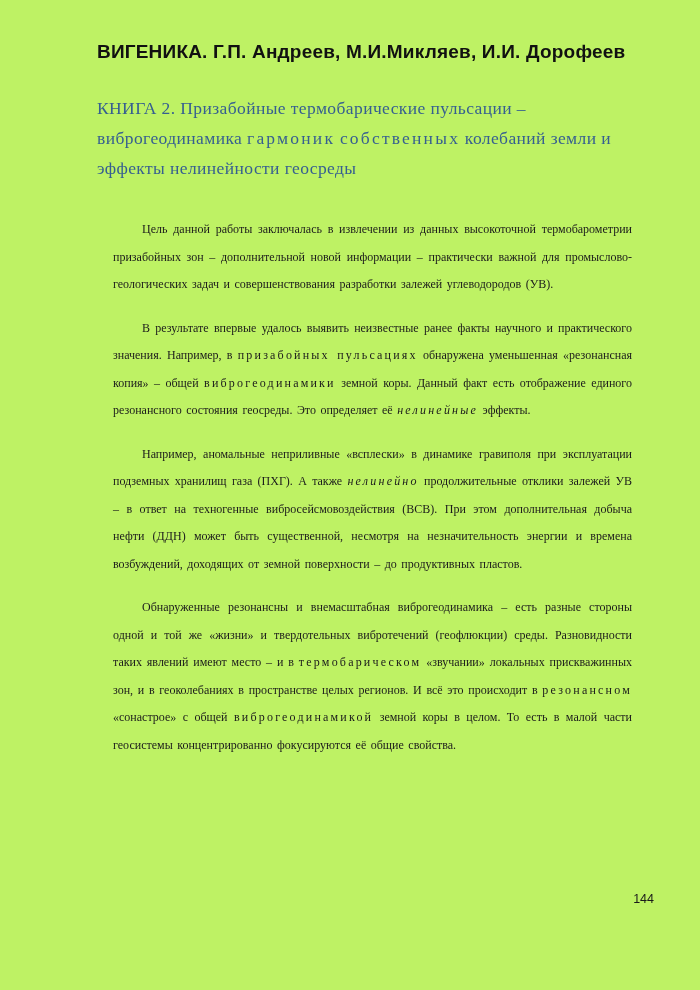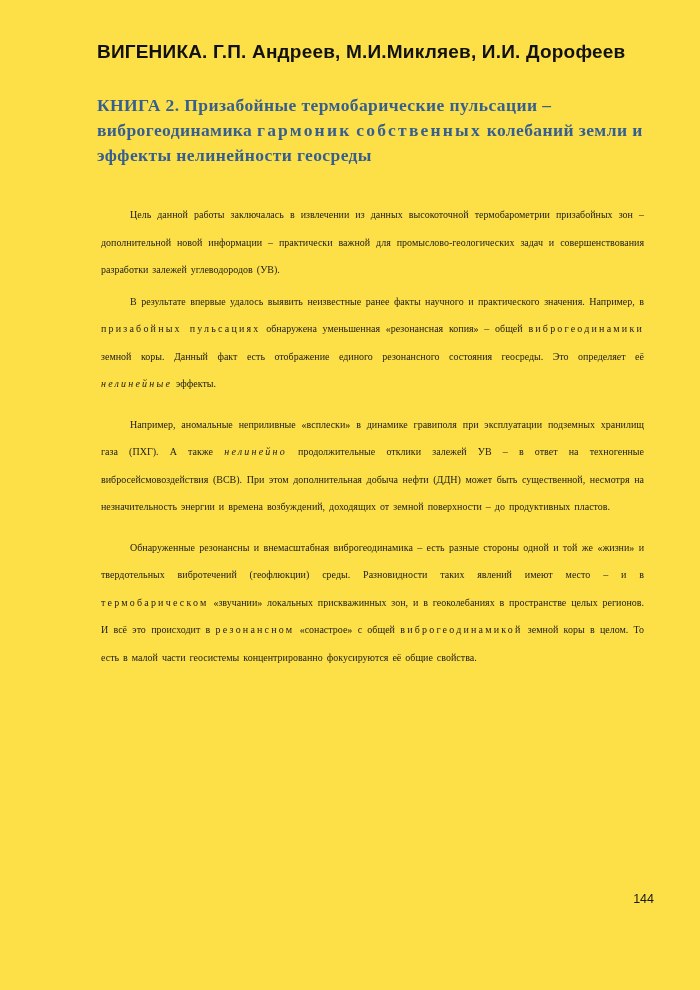--- a/index.html
+++ b/index.html
@@ -1,57 +1,57 @@
 <!DOCTYPE html>
 <html lang="ru" style="--heading_blue: #365f91; --subheading_blue: #4f81bd; --body_text: #1b1b1b;"><head>
 <meta charset="utf-8">
 <style>
   html,body{margin:0;padding:0;background:#ffffff;}
   .page{
     position:relative;
     width:700px;height:990px;
-    background:#fde047;
+    background:#bef264;
     overflow:hidden;
     font-family:"Liberation Serif", serif;
     color:#1b1b1b;
   }
   .content{
     position:absolute;
     left:97px; top:41px; width:551px;
   }
   .doc-title{
     font-family:"Liberation Sans", sans-serif;
     font-weight:bold;
     font-size:19px;
     line-height:22px;
     letter-spacing:.2px;
     color:#111111;
     margin:0 0 30px 0;
     white-space:nowrap;
   }
   .book-heading{
     font-family:"Liberation Serif", serif;
-    font-weight:bold;
+    font-weight:normal;
     font-size:17.5px;
-    line-height:25px;
+    line-height:30px;
     letter-spacing:.4px;
     color:var(--heading_blue,#365f91);
     margin:0 0 33px 0;
   }
   .section-subheading{
     font-family:"Liberation Serif", serif;
     font-weight:bold;
     font-size:16px;
     line-height:19px;
     color:var(--subheading_blue,#4f81bd);
     margin:0 0 16px 0;
   }
   .body-text p{
-    margin:4px;
-    font-size:10px;
+    margin:16px;
+    font-size:12px;
     line-height:27.5px;
     text-align:justify;
     text-indent:29px;
     word-spacing:1.5px;
   }
   .body-text p.gap{ margin-top:13px; }
   
   .sp{ letter-spacing:2.2px; }
   .it-sp{ font-style:italic; letter-spacing:2.2px; }
   .page-number{

